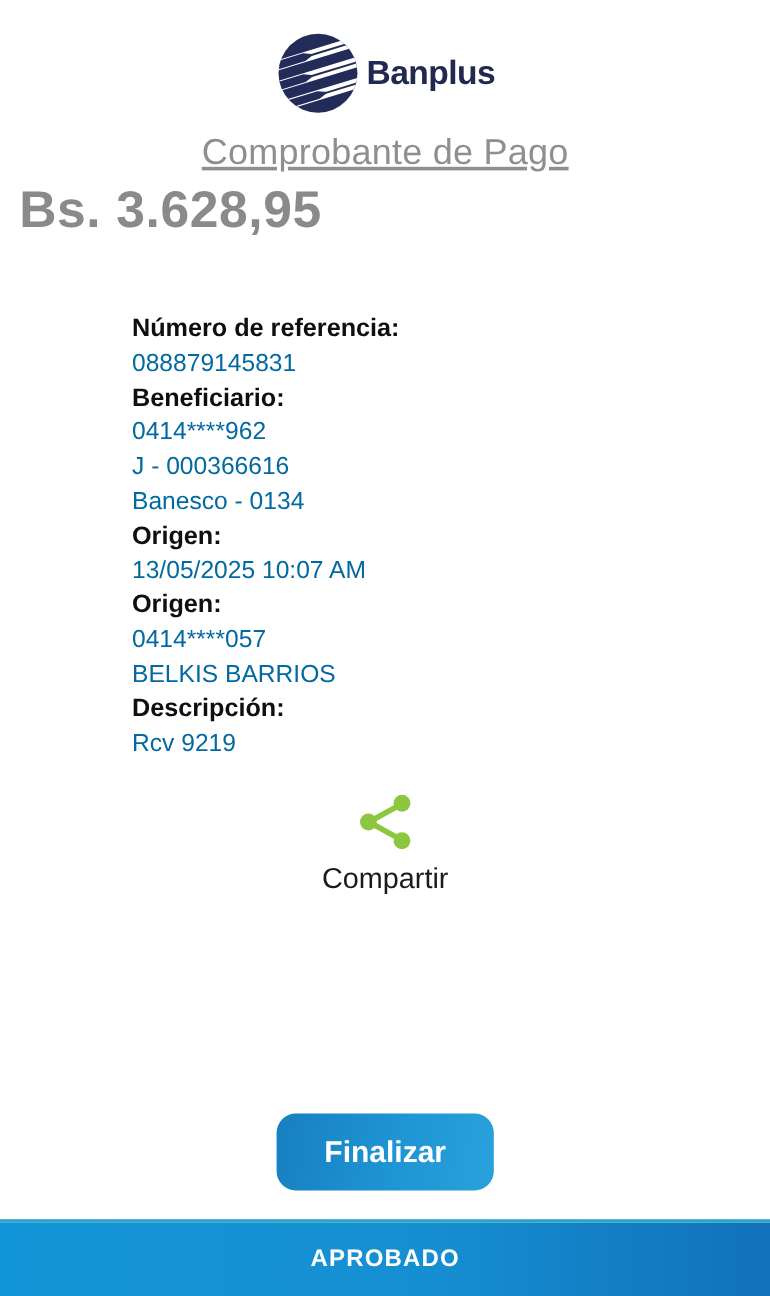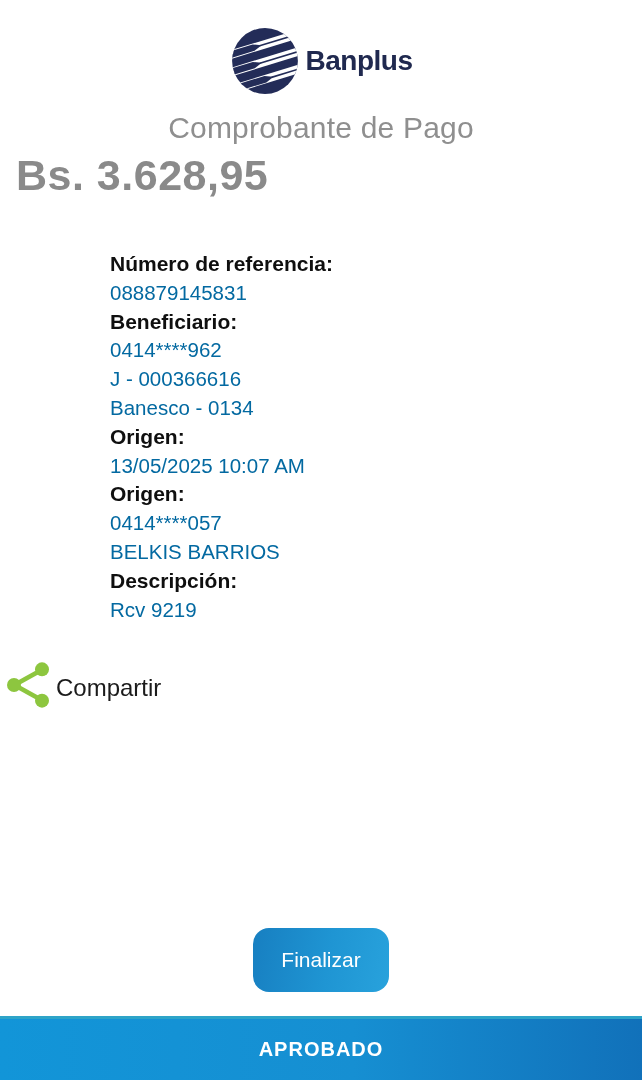--- a/index.html
+++ b/index.html
@@ -14,52 +14,52 @@
     position:absolute;top:26px;left:0;right:0;
     display:flex;justify-content:center;align-items:center;gap:6px;
   }
   .logo-mark{width:70px;height:70px;display:block;}
   .logo-text{
     font-size:28px;font-weight:600;color:#20294f;letter-spacing:-0.5px;
     line-height:1;
   }
   .page-title{
     position:absolute;top:111px;left:0;width:100%;text-align:center;
-    font-size:30px;font-weight:400;color:#8f8f8f;letter-spacing:0.2px;
+    font-size:30px;font-weight:400;color:#8f8f8f;letter-spacing:0.2px;text-decoration:underline;
   }
   .amount{
     position:absolute;top:151px;left:16px;width:100%;text-align:left;
     font-size:43px;font-weight:600;color:#8a8a8a;letter-spacing:0.5px;
   }
   
   .details{
-    position:absolute;top:250px;left:110px;right:40px;
+    position:absolute;top:260px;left:110px;right:40px;
   }
   .d-label{
     font-size:21px;font-weight:700;color:#0f0f0f;line-height:28.8px;
   }
   .d-value{
     font-size:20.5px;font-weight:400;color:#0369a1;line-height:28.8px;
   }
   
   .share{
     position:absolute;top:656px;left:0;right:0;
-    display:flex;flex-direction:row;align-items:center;
+    display:flex;flex-direction:column;align-items:center;
     cursor:pointer;
   }
   .share-icon{width:56px;height:58px;display:block;}
   .share-label{
     margin-top:5px;font-size:24px;color:#1b1b1b;font-weight:400;
   }
   
   .finalize-button{
     position:absolute;top:928px;left:50%;transform:translateX(-50%);
-    width:136px;height:64px;border:none;border-radius:16px;
+    width:181px;height:64px;border:none;border-radius:16px;
     background:linear-gradient(100deg,#177fc1 0%,#1f95d3 55%,#28a2dc 100%);
-    color:#ffffff;font-size:21px;font-weight:400;
+    color:#ffffff;font-size:25px;font-weight:700;
     font-family:"Liberation Sans", sans-serif;
     cursor:pointer;display:flex;align-items:center;justify-content:center;
   }
   
   .status-bar{
     position:absolute;bottom:0;left:0;width:100%;height:64px;
     background:linear-gradient(90deg,#1295d8 0%,#168fd2 55%,#1171ba 100%);
     border-top:3px solid #2ea4c8;box-sizing:border-box;
     display:flex;align-items:center;justify-content:center;
   }

